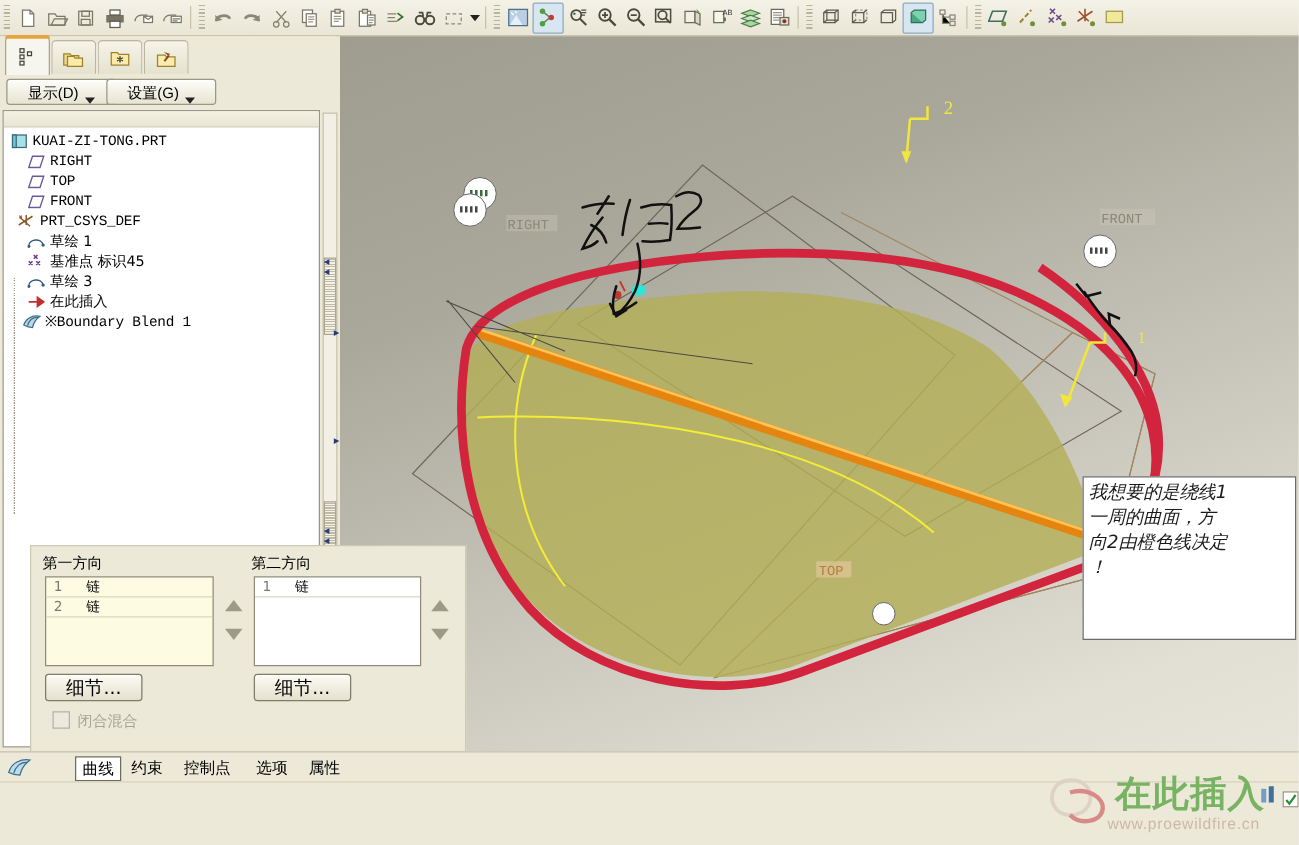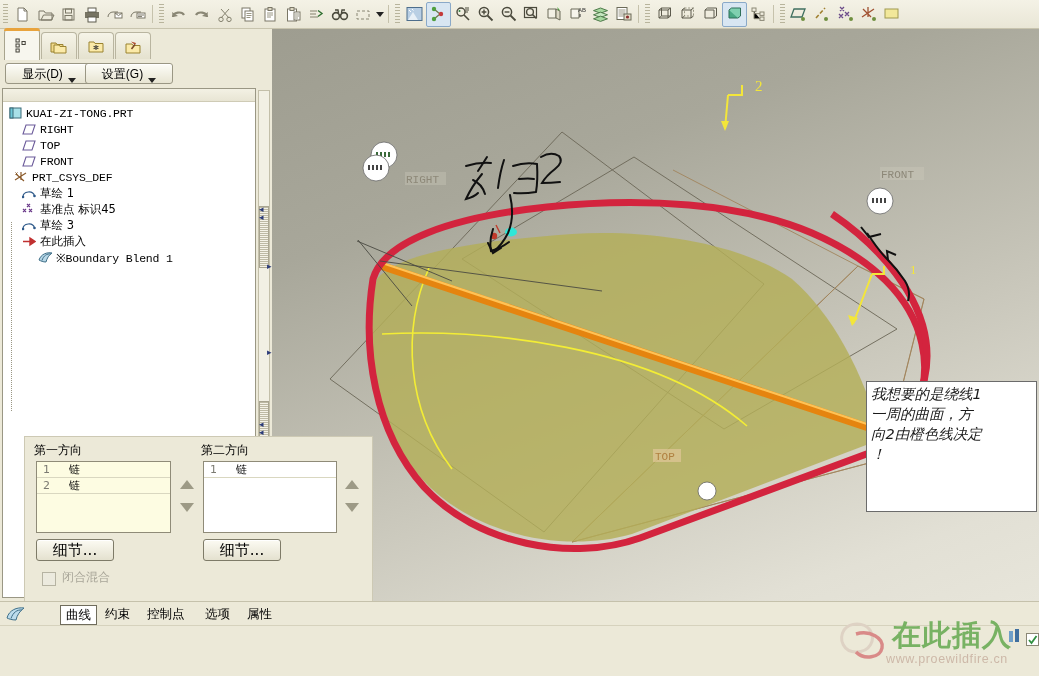--- a/index.html
+++ b/index.html
@@ -58,21 +58,21 @@
   .listbox.w{background:#ffffff;}
   .lrow{height:15px;display:flex;align-items:center;font-size:11px;font-family:"DejaVu Sans",sans-serif;}
   .lrow .num{width:26px;text-align:left;padding-left:6px;color:#7b7a72;}
   .lrow .val{flex:1;}
   .lrow.hdr{border-bottom:1px solid #d9d7c0;}
   .upd{position:absolute;width:0;height:0;border-left:7px solid transparent;border-right:7px solid transparent;border-bottom:9px solid #9d9a86;}
   .dnd{position:absolute;width:0;height:0;border-left:7px solid transparent;border-right:7px solid transparent;border-top:9px solid #9d9a86;}
   .pbtn{position:absolute;height:20px;background:linear-gradient(#fcfbf3,#e4e1cf);border:1px solid #7e7b68;
     border-radius:3px;display:flex;align-items:center;justify-content:center;padding:0 8px;font-size:15px;
     font-family:"DejaVu Sans",sans-serif;box-shadow:0 1px 0 #fff inset;}
-  .chkline{position:absolute;display:flex;align-items:flex-end;gap:6px;font-size:12px;color:#a8a598;font-family:"DejaVu Sans",sans-serif;}
+  .chkline{position:absolute;display:flex;align-items:flex-start;gap:6px;font-size:12px;color:#a8a598;font-family:"DejaVu Sans",sans-serif;}
   .chkbox{width:12px;height:12px;background:#eceade;border:1px solid #b6b3a2;}
 
   
   .tabbar{position:absolute;left:0;top:601px;width:1039px;height:24px;background:#ece9d8;border-top:1px solid #c5c1ab;}
   .tabitem{position:absolute;top:3px;height:18px;display:flex;align-items:center;padding:0 5px;
     font-size:12.5px;font-family:"DejaVu Sans",sans-serif;margin-left:32px;}
   .tabitem.active{border:1px solid #6f6c5c;background:#ffffff;}
 
   
   .collbar{position:absolute;left:0;top:625px;width:1039px;height:51px;background:#ece9d8;border-top:1px solid #d6d2bd;}
@@ -479,21 +479,21 @@
         <span class="lbl">草绘 3</span>
       </div>
       <div class="tnode" style="padding-left:18px">
         <span class="ico">
           <svg width="14" height="11" viewBox="0 0 14 11">
               <path d="M1 5.5h7M8 2l5 3.5L8 9z" fill="#c03030" stroke="#c03030" stroke-width="1.4"></path>
             </svg>
         </span>
         <span class="lbl">在此插入</span>
       </div>
-      <div class="tnode" style="padding-left:34px">
+      <div class="tnode" style="padding-left:14px">
         <span class="ico">
           <svg width="15" height="12" viewBox="0 0 15 12">
               <path d="M1 9c2-6 8-8 13-7-3 2-5 5-6 9-3 0-5-1-7-2z" fill="#b8d8e8" stroke="#3f6f88" stroke-width="1"></path>
               <path d="M4 9.5c1.5-5 5-7 9-6.5" fill="none" stroke="#3f6f88"></path>
             </svg>
         </span>
         <span class="lblm">※Boundary Blend 1</span>
       </div>
     </div>
   </div>

